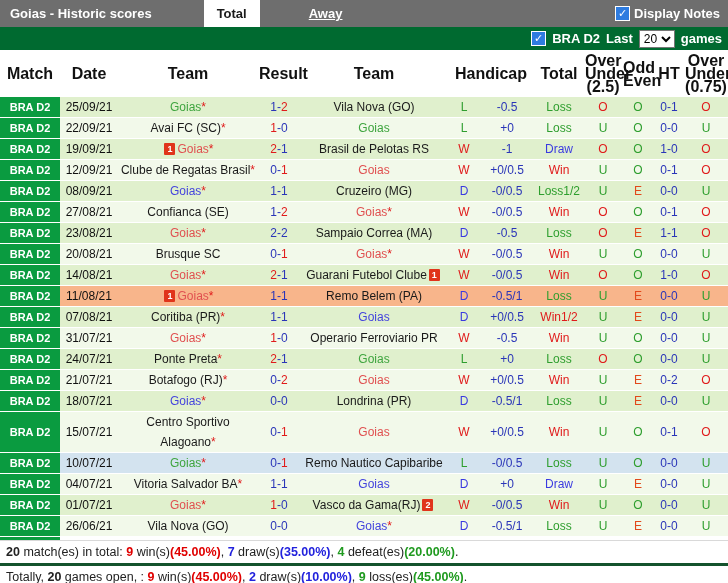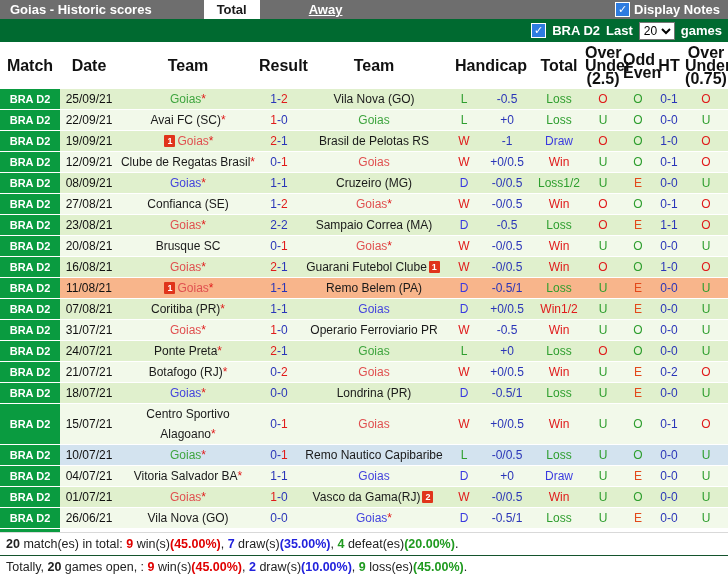--- a/index.html
+++ b/index.html
@@ -1,20 +1,20 @@
 <!DOCTYPE html>
 <html style="--topbar-bg: #6e6e6e; --filterbar-bg: #006a30; --badge-green: #0a9b40; --row-green-dark: #e0f0cd; --row-green-light: #f2f9ea; --row-salmon: #f8b58b; --row-blue: #d3e3ef; --win-red: #e01b1b; --draw-blue: #3a3ae0; --loss-green: #2e9e2e; --navy: #2a35b8; --team-win: #e05050; --team-draw: #4444dd; --team-loss: #3fa53f; --opponent: #1a1a1a; --even-red: #e2491b; --card-red: #e0341b; --checkbox-blue: #2e7ce0; --footer-red: #e00000; --footer-blue: #2222dd; --footer-green: #1f9a1f;"><head>
 <meta charset="utf-8">
 <style>
   html,body{margin:0;padding:0;}
   body{width:728px;background:#fff;font-family:"Liberation Sans","DejaVu Sans",sans-serif;-webkit-font-smoothing:antialiased;}
   .app{width:728px;}
 
   
-  .topbar{height:19px;background:var(--topbar-bg);display:flex;align-items:stretch;color:#fff;font-size:13px;font-weight:bold;}
+  .topbar{height:27px;background:var(--topbar-bg);display:flex;align-items:stretch;color:#fff;font-size:13px;font-weight:bold;}
   .title{align-self:center;padding:0 16px 0 10px;white-space:nowrap;}
   .tabs{display:flex;align-items:stretch;}
   .tab{display:flex;align-items:center;padding:0 13px;cursor:pointer;margin-left:36px;}
   .tab.active{background:#ffffff;color:#1a1a1a;}
   .tab.inactive{text-decoration:underline;}
   .notes{margin-left:auto;display:flex;align-items:center;gap:4px;padding-right:8px;cursor:pointer;}
 
   
   .cb{width:13px;height:13px;background:var(--checkbox-blue);border:1px solid #fff;color:#fff;
       font-size:11px;line-height:13px;text-align:center;display:inline-block;box-sizing:content-box;cursor:pointer;}
@@ -45,21 +45,21 @@
   .t-red{color:var(--win-red);}
   .t-grn{color:var(--loss-green);}
   .t-blu{color:var(--draw-blue);}
   .t-nav{color:var(--navy);}
   .t-org{color:var(--even-red);}
 
   .green-cap{width:60px;height:3px;background:var(--badge-green);}
 
   
   .footer{font-size:12.5px;color:#222;border-top:1px solid #d9d9d9;}
-  .fline{padding:3px 6px;border-bottom:1px solid #14532d;line-height:16px;white-space:nowrap;}
+  .fline{padding:3px 6px;border-bottom:3px solid #14532d;line-height:16px;white-space:nowrap;}
   .fline:last-child{border-bottom:none;}
   .fb{font-weight:bold;}
   .fc-red{color:var(--footer-red);font-weight:bold;}
   .fc-blue{color:var(--footer-blue);font-weight:bold;}
   .fc-green{color:var(--footer-green);font-weight:bold;}
 </style>
 </head>
 <body>
 
 <div class="app">
@@ -226,21 +226,21 @@
           <td class="t-red">W</td>
           <td class="t-nav">-0/0.5</td>
           <td class="t-red">Win</td>
           <td class="t-grn">U</td>
           <td class="t-grn">O</td>
           <td class="t-nav">0-0</td>
           <td class="t-grn">U</td>
         </tr>
         <tr class="r-a">
           <td class="badge">BRA D2</td>
-          <td>16/08/21</td>
+          <td>14/08/21</td>
           <td><span class="tm-win">Goias</span><span class="ast">*</span></td>
           <td><span class="t-red">2</span><span class="t-nav">-</span><span class="t-nav">1</span></td>
           <td><span class="tm-opp">Guarani Futebol Clube</span><span class="card">1</span></td>
           <td class="t-red">W</td>
           <td class="t-nav">-0/0.5</td>
           <td class="t-red">Win</td>
           <td class="t-red">O</td>
           <td class="t-grn">O</td>
           <td class="t-nav">1-0</td>
           <td class="t-red">O</td>

